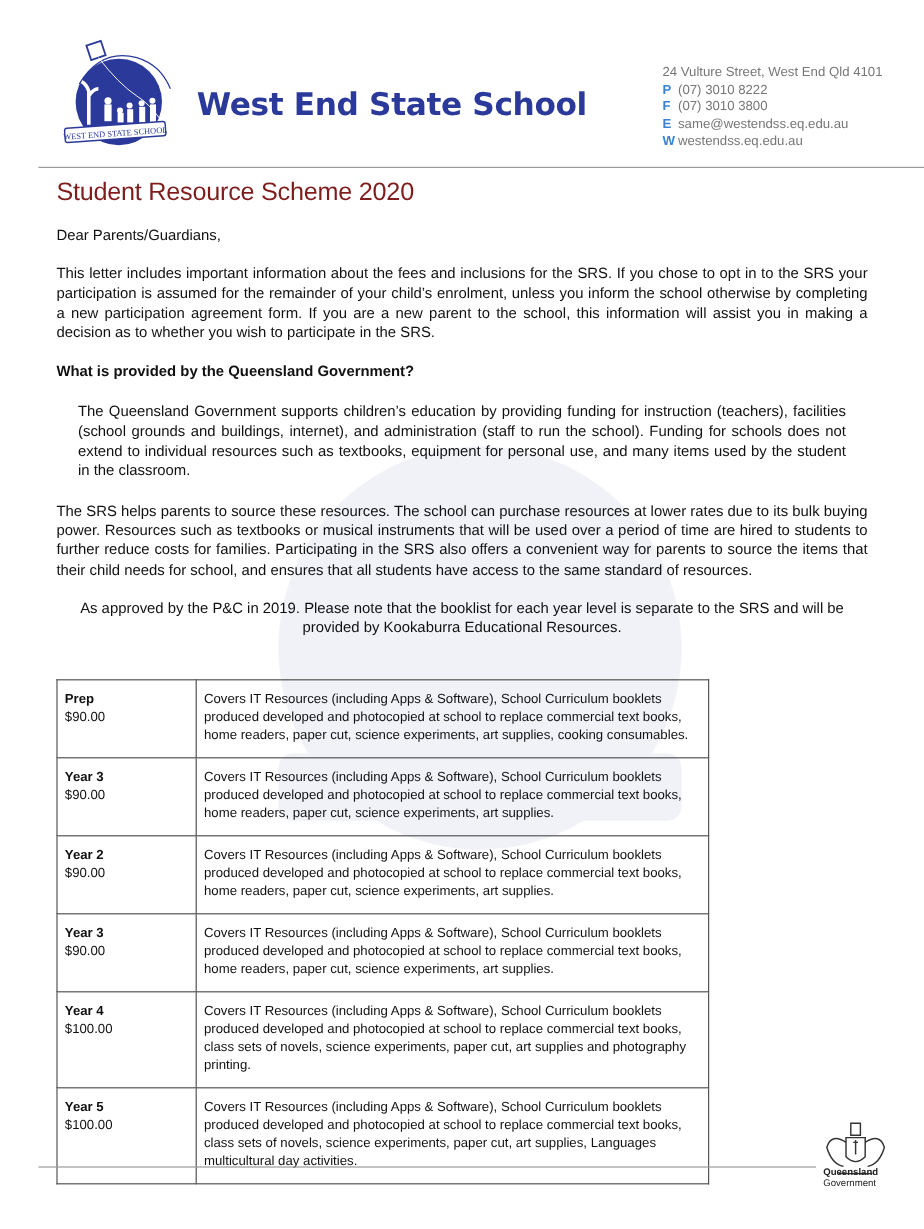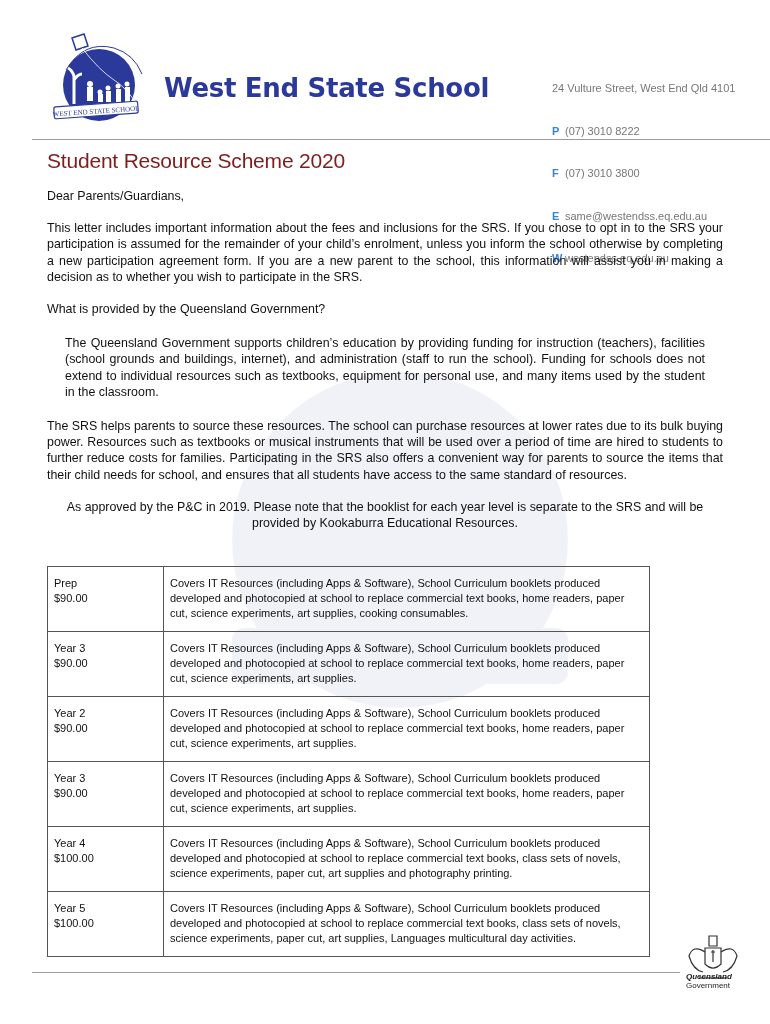--- a/index.html
+++ b/index.html
@@ -4,40 +4,40 @@
 <style>
   html, body { margin: 0; padding: 0; background: #ffffff; }
   body { width: 770px; height: 1024px; position: relative; overflow: hidden; font-family: "Liberation Sans", sans-serif; color: #111; }
 
   .watermark { position: absolute; left: 190px; top: 340px; width: 420px; height: 400px; opacity: 0.06; pointer-events: none; }
 
   .header { position: absolute; left: 0; top: 0; width: 770px; height: 140px; }
   .logo { position: absolute; left: 44px; top: 30px; width: 104px; height: 100px; }
   .school-name { position: absolute; left: 164px; top: 73px; font-family: "DejaVu Sans", sans-serif; font-weight: bold; font-size: 26px; letter-spacing: -0.3px; color: #2b3a9a; }
   .contact { position: absolute; left: 552px; top: 53px; font-family: "Liberation Sans", sans-serif; font-size: 11px; color: #777; line-height: 14.6px; }
-  .contact .row { white-space: nowrap; margin-top: 28px; }
+  .contact .row { white-space: nowrap; }
   .contact .key { color: #3b84d4; font-weight: bold; display: inline-block; width: 13px; }
   .header-rule { position: absolute; left: 32px; top: 139px; width: 738px; height: 1px; background: #9a9a9a; }
 
   .content { position: absolute; left: 47px; top: 148px; width: 676px; font-family: "Liberation Sans", sans-serif; font-size: 12.4px; line-height: 16.2px; color: #111; }
   .doc-title { font-size: 21px; line-height: 26px; font-weight: normal; margin: 0 0 14px 0; letter-spacing: -0.2px; color: #7f1d1d; }
   p { margin: 0 0 16px 0; text-align: justify; }
-  .bold { font-weight: normal; }
+  .bold { font-weight: bold; }
   .section { margin-bottom: 16px; }
 
-  table.srs { position: absolute; left: 47px; top: 566px; width: 603px; border-collapse: collapse; font-family: "Liberation Sans", sans-serif; font-size: 11px; line-height: 15px; color: #111; }
+  table.srs { position: absolute; left: 47px; top: 566px; width: 544px; border-collapse: collapse; font-family: "Liberation Sans", sans-serif; font-size: 11px; line-height: 15px; color: #111; }
   table.srs td { border: 1px solid #555; vertical-align: top; padding: 9px 6px 10px 6px; }
   table.srs td.year { width: 103px; }
   table.srs td.desc { padding-left: 6px; padding-right: 10px; }
   table.srs tr { height: 59px; }
 
   .footer-rule { position: absolute; left: 32px; top: 972px; width: 648px; height: 1px; background: #9a9a9a; }
   .qld { position: absolute; left: 683px; top: 918px; width: 60px; height: 80px; }
   .qld-text { position: absolute; left: 686px; top: 972px; font-family: "Liberation Sans", sans-serif; font-size: 8px; line-height: 9px; color: #222; }
-  .qld-text .b { font-weight: bold; font-style: italic; }
+  .qld-text .b { font-weight: bold; }
 </style>
 </head>
 <body>
 
 <svg class="watermark" viewBox="0 0 100 100">
   <circle cx="50" cy="50" r="42" fill="#2b3a9a"></circle>
   <rect x="8" y="72" width="84" height="14" rx="3" fill="#2b3a9a"></rect>
 </svg>
 
 <div class="header">

